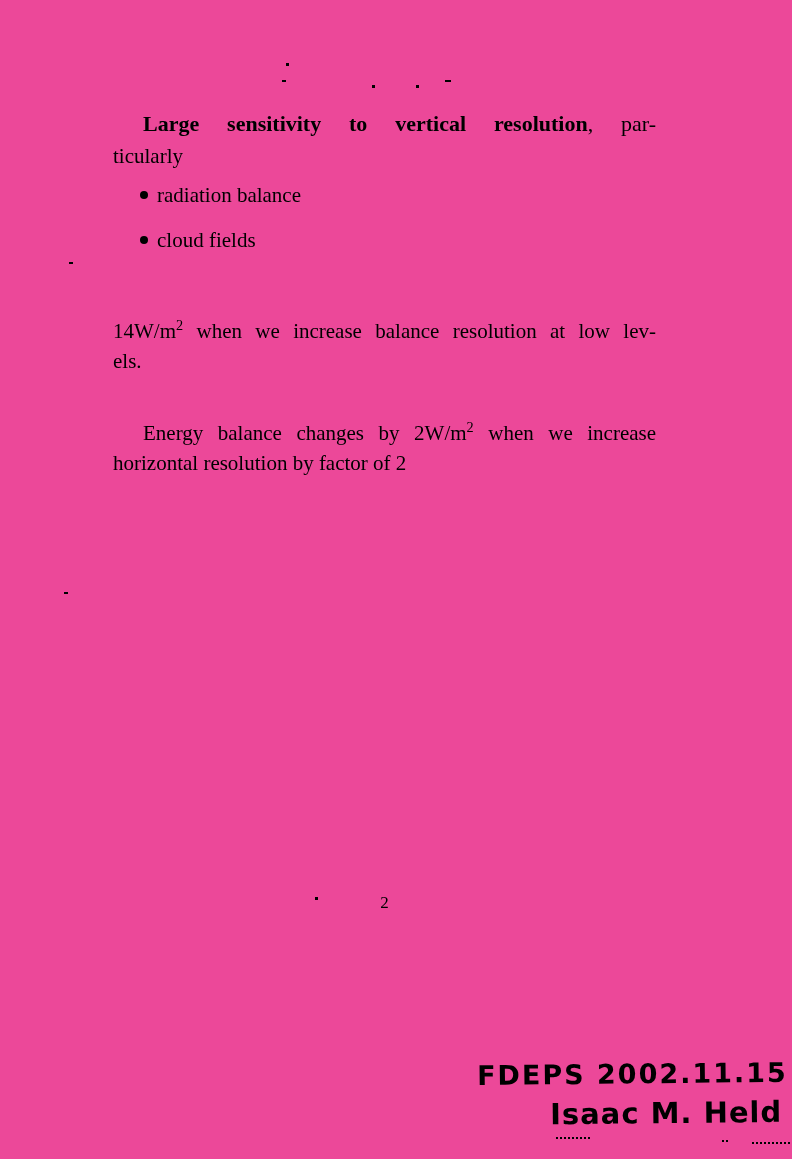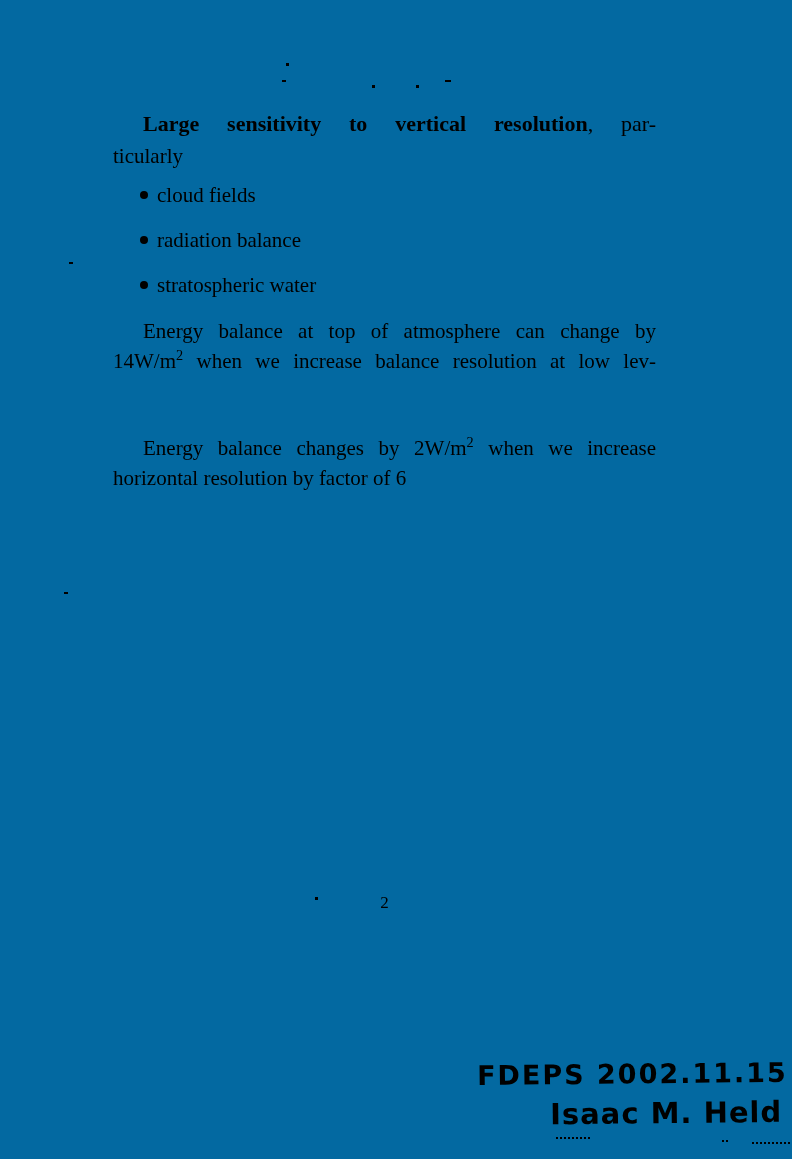--- a/index.html
+++ b/index.html
@@ -4,21 +4,21 @@
 <style>
   html, body {
     margin: 0;
     padding: 0;
     background: #ffffff;
   }
   .page {
     position: relative;
     width: 792px;
     height: 1159px;
-    background: #0369a1;
+    background: #ec4899;
     color: #000000;
     font-family: "Liberation Serif", serif;
     overflow: hidden;
   }
   
   .textcol {
     position: absolute;
     left: 113px;
     width: 543px;
   }
@@ -60,21 +60,21 @@
     height: 8px;
     border-radius: 50%;
     background: #000000;
   }
 
   .para {
     font-size: 21px;
     line-height: 30px;
   }
   .para1 { top: 316px; }
-  .para2 { top: 433px; }
+  .para2 { top: 418px; }
 
   .mitalic { }
   .msup {
     font-size: 68%;
     vertical-align: super;
     line-height: 0;
   }
 
   .page-number {
     top: 893px;
@@ -138,47 +138,43 @@
   <div class="textcol heading-block">
     <div class="jline indent">
       <span class="bold">Large sensitivity to vertical resolution</span><span class="normal-weight">, par-</span>
     </div>
     <div class="lline normal-weight" style="font-size:21px;">ticularly</div>
   </div>
 
   <div class="textcol bullet-list">
     <div class="bullet-item">
       <span class="bullet-dot"></span>
-      <span>cloud fields</span>
-    </div>
-    <div class="bullet-item">
-      <span class="bullet-dot"></span>
       <span>radiation balance</span>
     </div>
     <div class="bullet-item">
       <span class="bullet-dot"></span>
-      <span>stratospheric water</span>
+      <span>cloud fields</span>
     </div>
   </div>
 
   <div class="textcol para para1">
-    <div class="jline indent">Energy balance at top of atmosphere can change by</div>
     <div class="jline">
       <span>14</span><span class="mitalic">W/m</span><span class="msup mitalic">2</span>
       <span>when we increase balance resolution at low lev-</span>
     </div>
+    <div class="lline">els.</div>
   </div>
 
   <div class="textcol para para2">
     <div class="jline indent">
       <span>Energy balance changes by</span>
       <span><span>2</span><span class="mitalic">W/m</span><span class="msup mitalic">2</span></span>
       <span>when we increase</span>
     </div>
-    <div class="lline">horizontal resolution by factor of 6</div>
+    <div class="lline">horizontal resolution by factor of 2</div>
   </div>
 
   <div class="textcol page-number">2</div>
 
   <div class="handwriting">
     <div class="hw-line1">FDEPS 2002.11.15</div>
     <div class="hw-line2">Isaac M. Held</div>
   </div>
 
   <div class="speck speck-a"></div>

